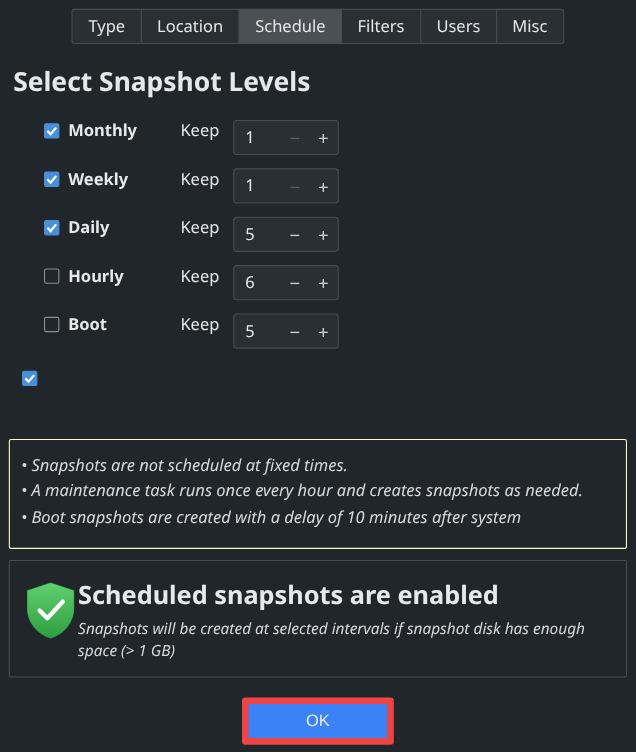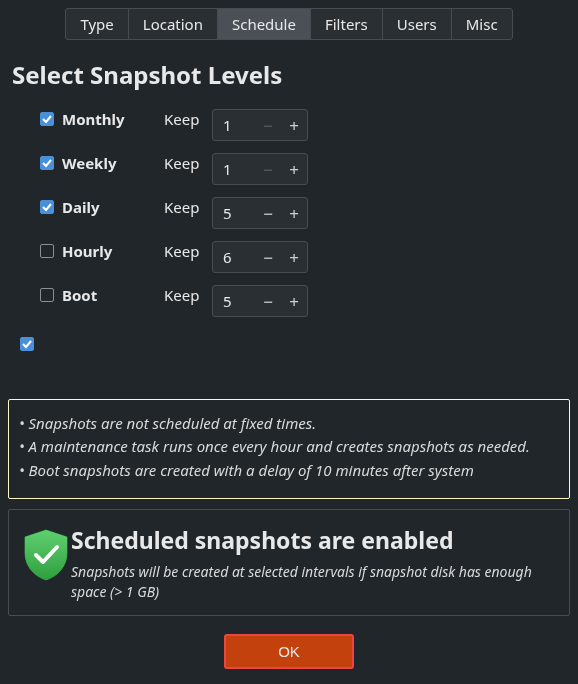--- a/index.html
+++ b/index.html
@@ -89,22 +89,22 @@
     margin: 10px 0 0 0;
     display: flex;
     gap: 0;
     align-items: flex-start;
   }
   .shield { width: 50px; height: 54px; flex-shrink: 0; margin-top: 4px; }
   .status-text h3 { font-size: 23px; font-weight: 700; margin-bottom: 6px; }
   .status-text p { font-style: italic; color: #d9d9d9; line-height: 1.4; font-size: 14px; }
   .ok-row { display: flex; justify-content: center; margin-top: 18px; }
   .ok-btn {
-    background: #c2410c;
-    border: 2px solid #ef4444;
+    background: #3b82f6;
+    border: 6px solid #ef4444;
     border-radius: 3px;
     padding: 7px 52px;
     font-size: 15px;
     color: #e8e8e8;
     cursor: pointer;
   }
 </style>
 </head>
 <body>
 

